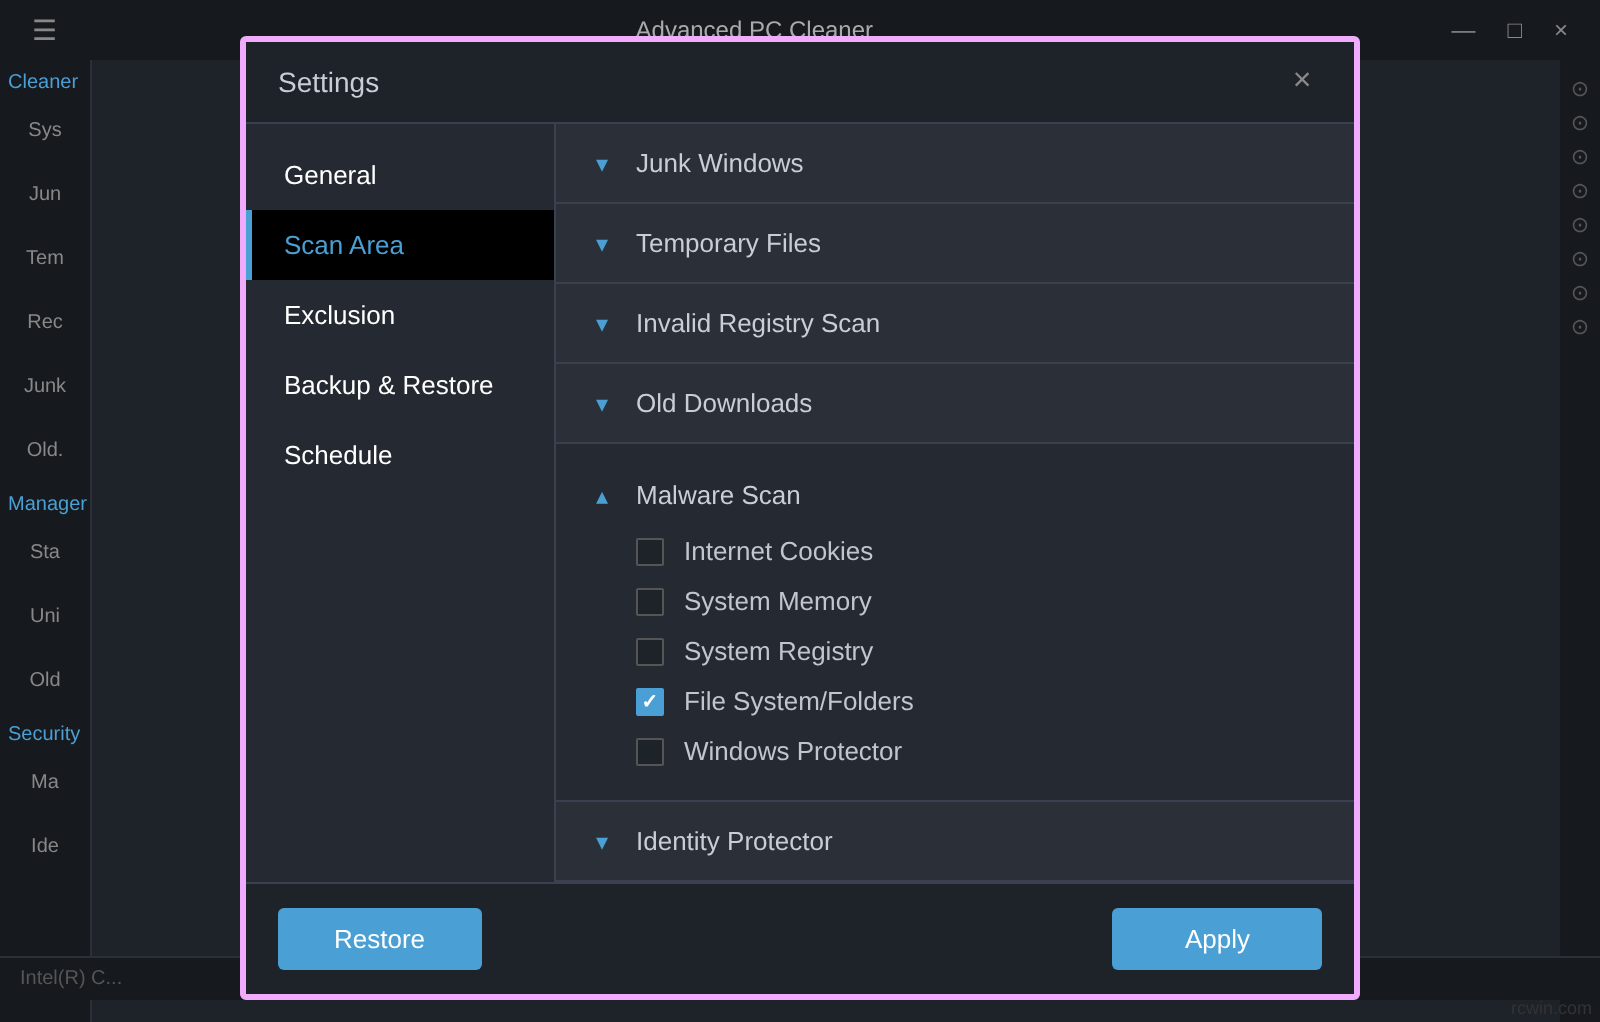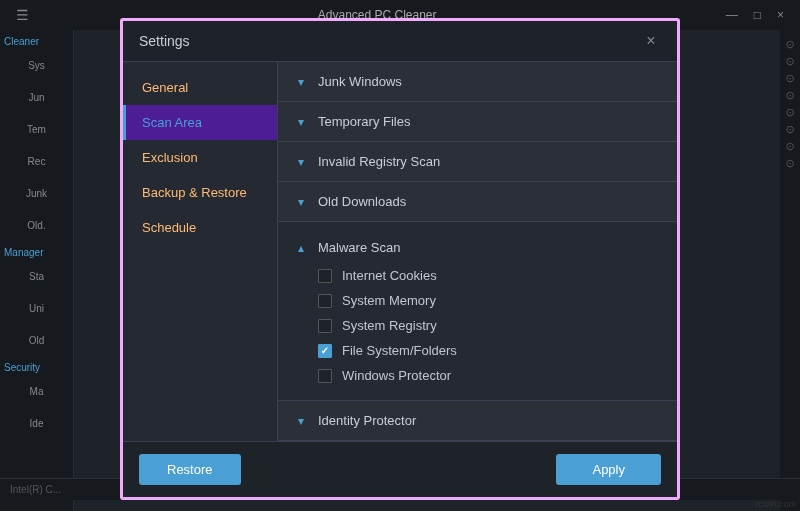--- a/index.html
+++ b/index.html
@@ -31,21 +31,21 @@
       color: #aaa;
       font-size: 12px;
       flex: 1;
       text-align: center;
     }
 
     .app-sidebar {
       position: absolute;
       top: 30px;
       left: 0;
-      width: 74px;
+      width: 46px;
       bottom: 0;
       background: #161a1f;
       border-right: 1px solid #2a2f38;
     }
 
     .sidebar-label {
       color: #4a9fd4;
       font-size: 10px;
       padding: 6px 4px 2px 4px;
     }
@@ -107,28 +107,28 @@
 
     .dialog-nav {
       width: 155px;
       background: #252a32;
       padding: 8px 0;
       border-right: 1px solid #3a4050;
     }
 
     .nav-item {
       padding: 10px 16px;
-      color: #fdba74;
+      color: #ffffff;
       font-size: 13px;
       cursor: pointer;
       border-left: 3px solid transparent;
     }
 
     .nav-item.active {
-      background: #4c1d95;
+      background: #000000;
       color: #4a9fd4;
       border-left: 3px solid #4a9fd4;
     }
 
     
     .dialog-content {
       flex: 1;
       padding: 0;
       overflow-y: auto;
       background: #2a2f38;

